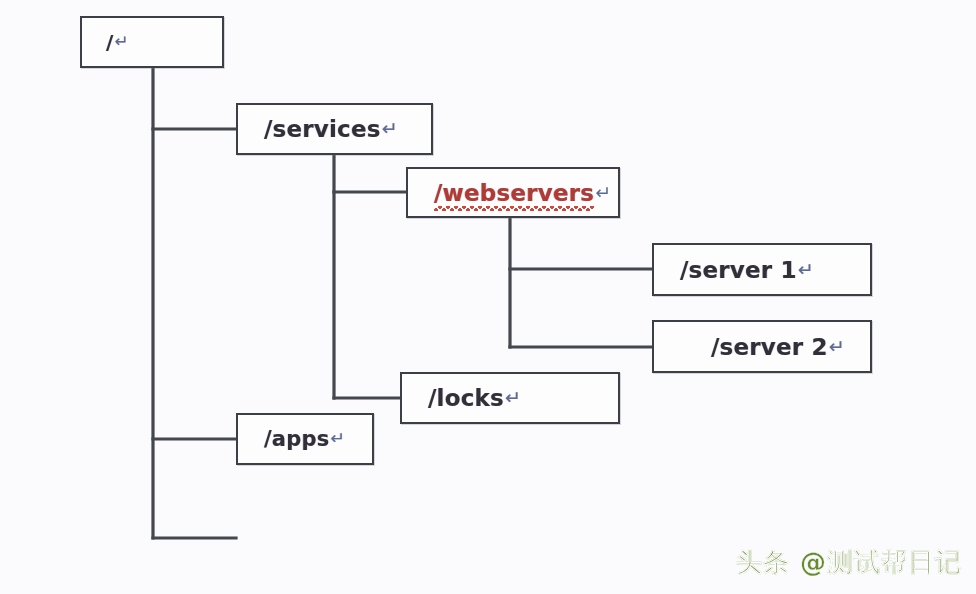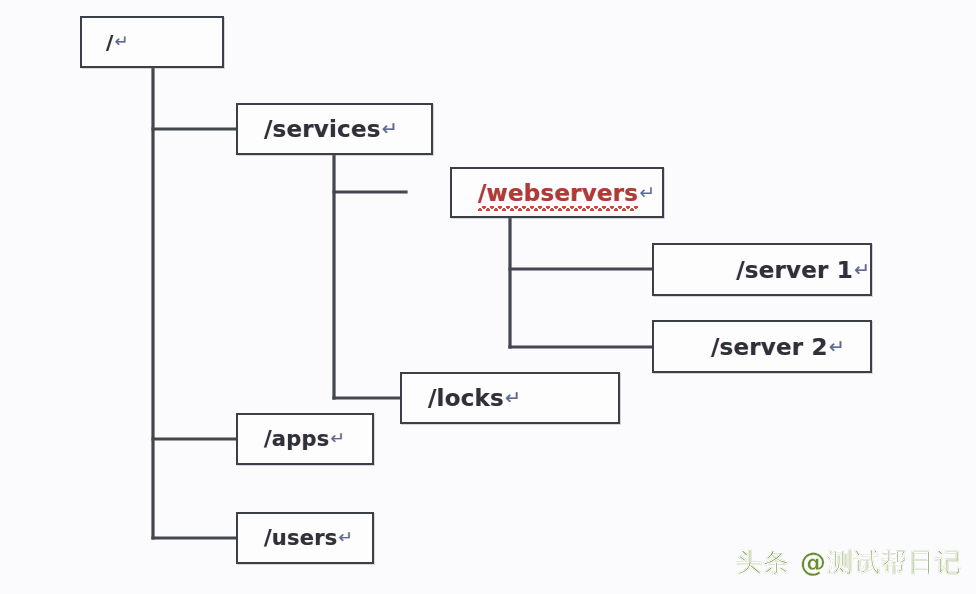--- a/index.html
+++ b/index.html
@@ -135,39 +135,36 @@
   </svg>
 
   <div class="node" style="left:80px; top:16px; width:144px; height:52px;">
     <span class="node-label root tint"><span>/</span><span class="pilcrow">↵</span></span>
   </div>
 
   <div class="node" style="left:236px; top:103px; width:197px; height:52px;text-align:center;">
     <span class="node-label tint"><span>/services</span><span class="pilcrow">↵</span></span>
   </div>
 
-  <div class="node" style="left:406px; top:167px; width:214px; height:51px;margin-left:44px;">
+  <div class="node" style="left:406px; top:167px; width:214px; height:51px;">
     <span class="node-label"><span class="misspelled"><span>/webservers</span><span class="squiggle"></span></span><span class="pilcrow">↵</span></span>
   </div>
 
-  <div class="node" style="left:652px; top:243px; width:220px; height:53px;justify-content:flex-end;">
+  <div class="node" style="left:652px; top:243px; width:220px; height:53px;">
     <span class="node-label tint"><span>/server 1</span><span class="pilcrow">↵</span></span>
   </div>
 
   <div class="node" style="left:652px; top:320px; width:220px; height:53px;padding-left:31px;">
     <span class="node-label tint"><span>/server 2</span><span class="pilcrow">↵</span></span>
   </div>
 
   <div class="node" style="left:400px; top:372px; width:220px; height:52px;">
     <span class="node-label tint"><span>/locks</span><span class="pilcrow">↵</span></span>
   </div>
 
   <div class="node" style="left:236px; top:413px; width:138px; height:52px;">
     <span class="node-label small tint"><span>/apps</span><span class="pilcrow">↵</span></span>
   </div>
 
-  <div class="node" style="left:236px; top:512px; width:138px; height:52px;">
-    <span class="node-label small tint"><span>/users</span><span class="pilcrow">↵</span></span>
-  </div>
 
   <div id="watermark">头条 @测试帮日记</div>
 
 </div>
 
 </body></html>

